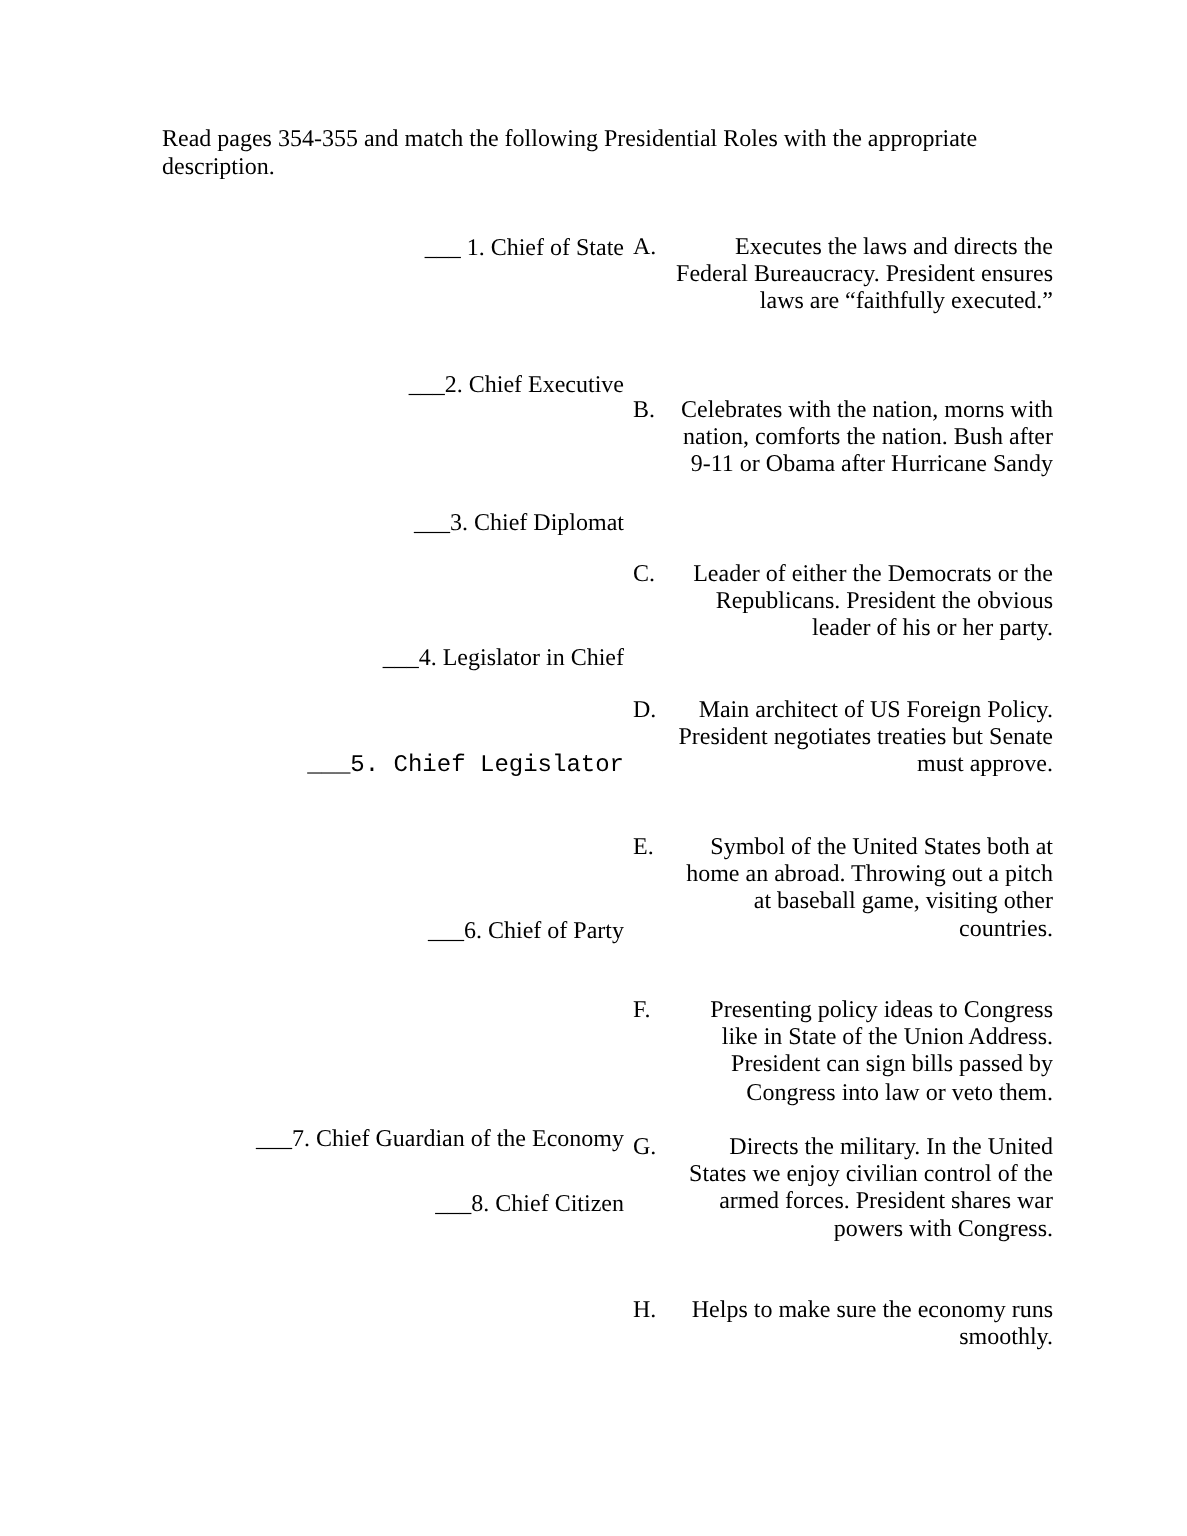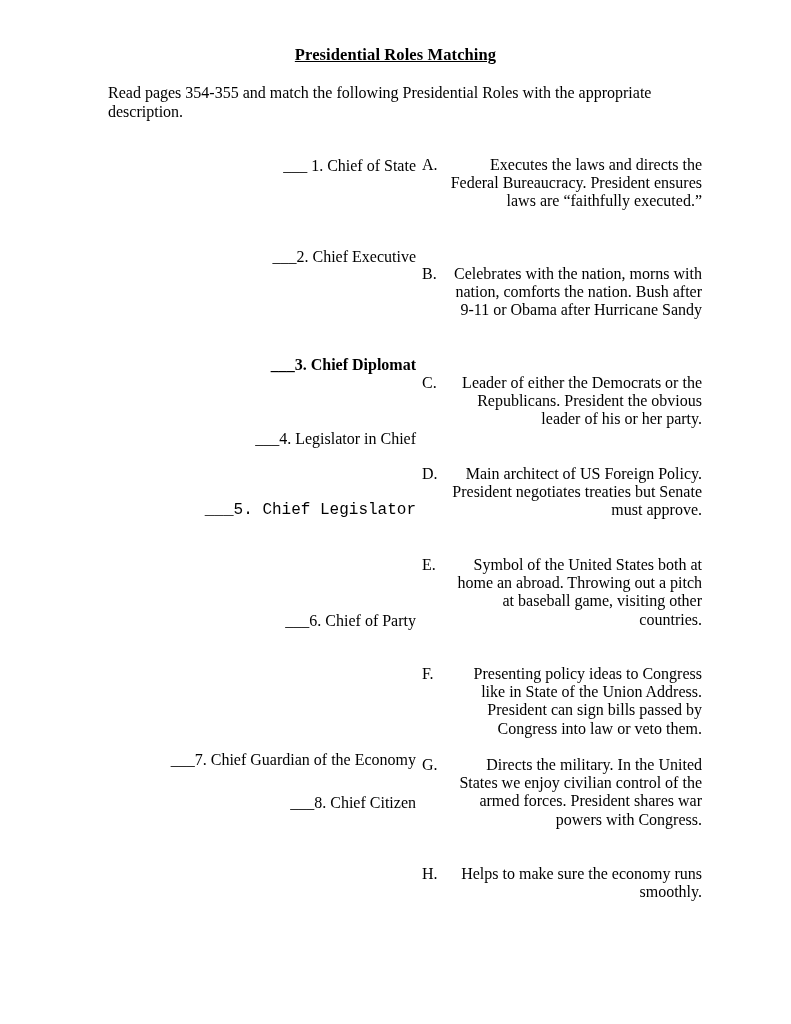--- a/index.html
+++ b/index.html
@@ -100,28 +100,27 @@
   }
   .desc-text.small-indent {
     text-indent: 4px;
   }
 </style>
 </head>
 <body>
 
 <div class="page">
 
-  <div class="doc-title">Presidential Roles Matching</div>
 
   <div class="intro">Read pages 354-355 and match the following Presidential Roles with the appropriate description.</div>
 
   <div class="col-left">
       <div class="role-row" style="top: 1px;">___ 1. Chief of State</div>
       <div class="role-row" style="top: 92px;">___2. Chief Executive</div>
-      <div class="role-row" style="top: 200px; font-weight: bold;">___3. Chief Diplomat</div>
+      <div class="role-row" style="top: 184px;">___3. Chief Diplomat</div>
       <div class="role-row" style="top: 274px;">___4. Legislator in Chief</div>
       <div class="role-row" style="top: 346px; font-family: Liberation Mono, monospace;">___5. Chief Legislator</div>
       <div class="role-row" style="top: 456px;">___6. Chief of Party</div>
       <div class="role-row" style="top: 547px; margin-top: 48px;">___7. Chief Guardian of the Economy</div>
       <div class="role-row" style="top: 638px;">___8. Chief Citizen</div>
     </div>
 
   <div class="col-right">
       <div class="desc-row" style="top: 1px;">
         <span class="desc-letter">A.</span>

